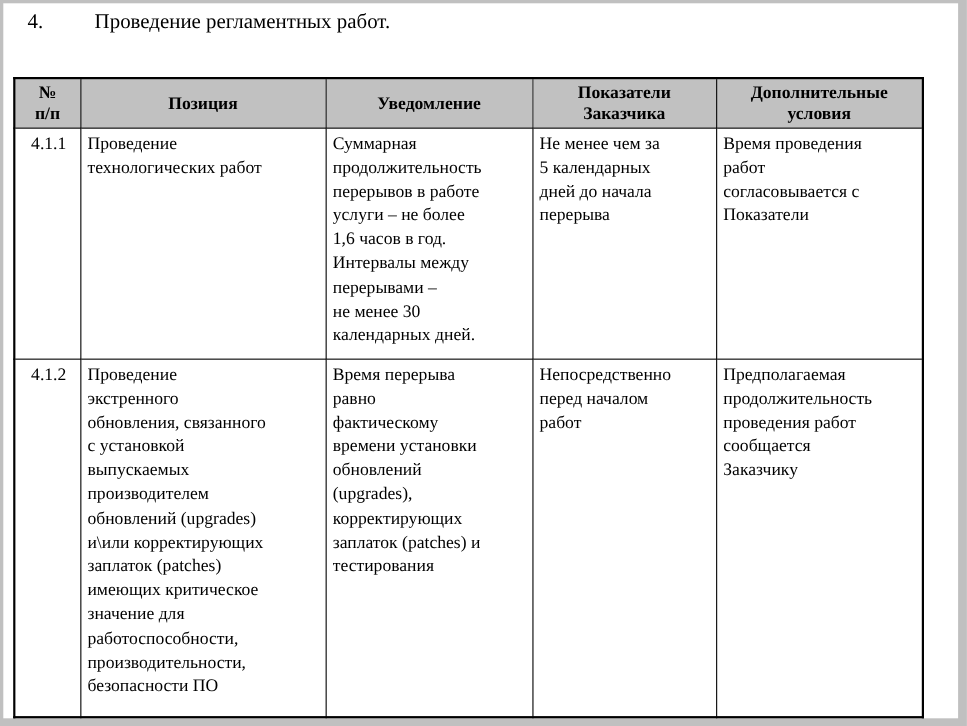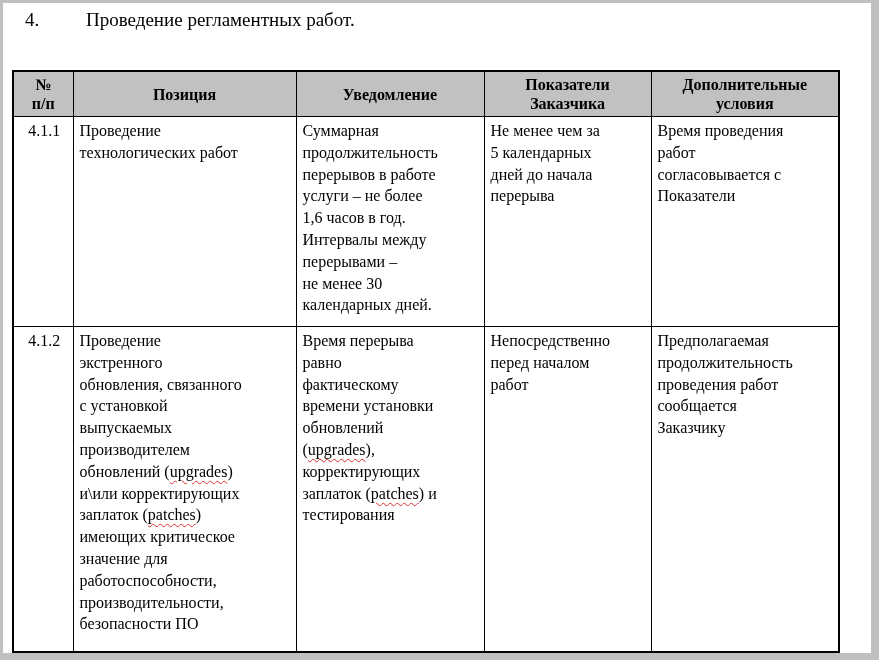--- a/index.html
+++ b/index.html
@@ -65,21 +65,20 @@
   }
   td.numcell {
     text-align: center;
     vertical-align: middle;
     white-space: nowrap;
     padding: 0;
   }
   tr.r1 { height: 210px; }
   tr.r2 { height: 325px; padding-left: 40px; }
   .sq {
-    text-decoration: underline;
     text-decoration-style: wavy;
     text-decoration-color: #e03030;
     text-decoration-thickness: 1px;
     text-underline-offset: 3px;
   }
 </style>
 </head>
 <body>
 
 <div class="page">

